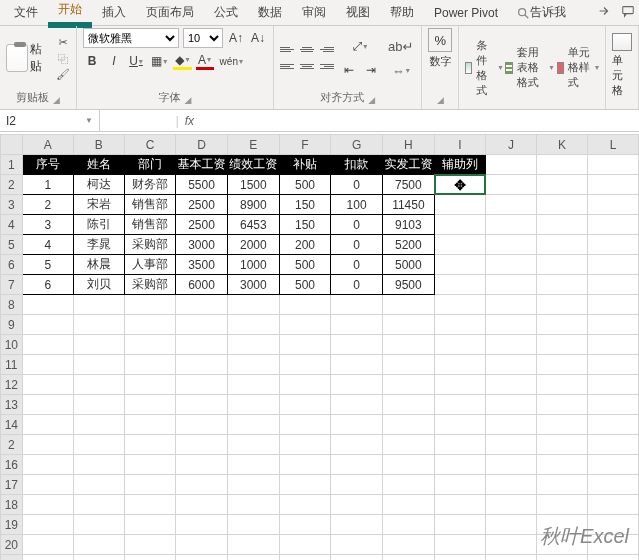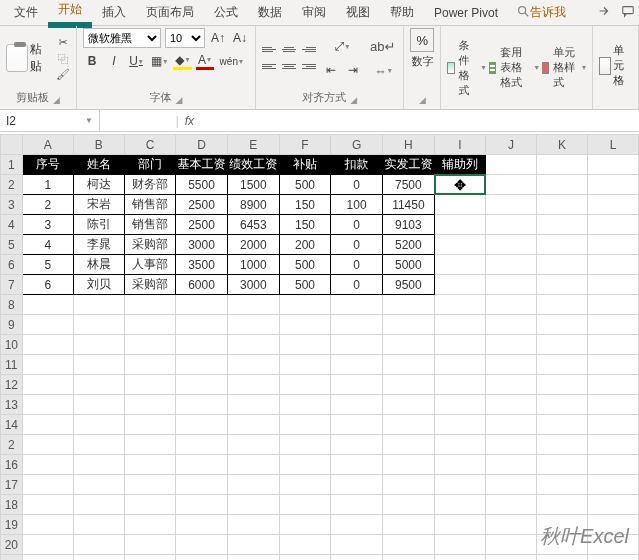--- a/index.html
+++ b/index.html
@@ -1,21 +1,21 @@
 <!DOCTYPE html>
 <html><head>
 <meta charset="utf-8">
 <style>
 * { box-sizing: border-box; margin: 0; padding: 0; font-family: "Microsoft YaHei", sans-serif; }
 body { background: #fff; width: 639px; height: 560px; overflow: hidden; position: relative; font-size: 12px; color: #333; }
 
 .menubar { display: flex; align-items: center; height: 26px; border-bottom: 1px solid #ccc; padding: 0 4px; background: #f3f2f1; }
 .menubar .tab { padding: 4px 10px; cursor: pointer; color: #444; }
 .menubar .tab.active { border-bottom: 6px solid #0f766e; color: #a16207; font-weight: 500; text-align: center; }
-.menubar .search { margin-left: 8px; display: flex; color: #a16207; }
+.menubar .search { margin-left: 8px; display: flex; align-items: center; color: #404040; }
 .menubar .icons { margin-left: auto; display: flex; gap: 10px; color: #666; }
 
 .ribbon { display: flex; height: 84px; background: #f3f2f1; border-bottom: 1px solid #ccc; }
 .group { display: flex; flex-direction: column; border-right: 1px solid #d4d4d4; padding: 2px 6px; }
 .group-body { flex: 1; display: flex; align-items: center; gap: 4px; }
 .group-label { text-align: center; font-size: 11px; color: #666; padding: 2px 0; display: flex; justify-content: center; align-items: flex-end; gap: 4px; }
 .group-label .corner { font-size: 9px; color: #999; }
 
 .clipboard-main { display: flex; flex-direction: row; align-items: center; gap: 2px; }
 .paste-ico { width: 28px; height: 28px; background: linear-gradient(#fff,#f8f8f8); border: 1px solid #bbb; border-radius: 3px; position: relative; }
@@ -40,21 +40,21 @@
 
 .num-ico { width: 24px; height: 24px; border: 1px solid #aaa; display: flex; align-items: center; justify-content: center; font-size: 13px; }
 
 .style-rows { display: flex; flex-direction: row; gap: 3px; }
 .style-rows .srow { display: flex; align-items: center; gap: 4px; font-size: 11px; color: #444; }
 .sicon { width: 14px; height: 12px; border: 1px solid #888; }
 .sicon.cf { background: linear-gradient(#b7e1cd,#fff); }
 .sicon.tb { background: repeating-linear-gradient(0deg,#6aa84f,#6aa84f 2px,#fff 2px,#fff 4px); }
 .sicon.cs { background: #e06666; }
 
-.cell-btn { display: flex; flex-direction: row; align-items: center; gap: 2px; font-size: 11px; }
+.cell-btn { display: flex; flex-direction: column; align-items: center; gap: 2px; font-size: 11px; }
 .cell-btn .bx { width: 20px; height: 18px; border: 1px solid #888; background: linear-gradient(#fff,#eee); }
 
 .namebox-row { display: flex; height: 22px; border-bottom: 1px solid #ccc; background: #fff; }
 .namebox { width: 100px; border-right: 1px solid #ccc; padding: 2px 6px; display: flex; align-items: center; justify-content: space-between; font-size: 12px; }
 .namebox span.dd { font-size: 8px; color: #888; }
 .fx-lbl { width: 100px; display: flex; align-items: center; justify-content: flex-end; padding-right: 6px; font-style: italic; color: #666; gap: 6px; }
 .fx-lbl .sep { color: #ccc; }
 .formula-input { flex: 1; border: none; padding: 2px 4px; font-size: 12px; outline: none; }
 
 .sheet { position: absolute; top: 134px; left: 0; right: 0; bottom: 0; overflow: hidden; background: #fff; }
@@ -127,21 +127,21 @@
     </div>
     <div class="group-label">
         <span>剪贴板</span>
         <span class="corner">◢</span>
       </div>
   </div>
 
   <div class="group font-group">
     <div class="group-body" style="flex-direction:column;gap:4px;align-items:flex-start">
       <div class="row">
-        <select class="combo" style="width:78px"><option>微软雅黑</option></select>
+        <select class="combo" style="width:96px"><option>微软雅黑</option></select>
         <select class="combo" style="width:40px"><option>10</option></select>
         <span class="btn">A↑</span>
         <span class="btn">A↓</span>
       </div>
       <div class="row">
         <span class="btn bold">B</span>
         <span class="btn italic">I</span>
         <span class="btn underline drop">U</span>
         <span class="btn drop">▦</span>
         <span class="btn drop color-bar y">◆</span>

